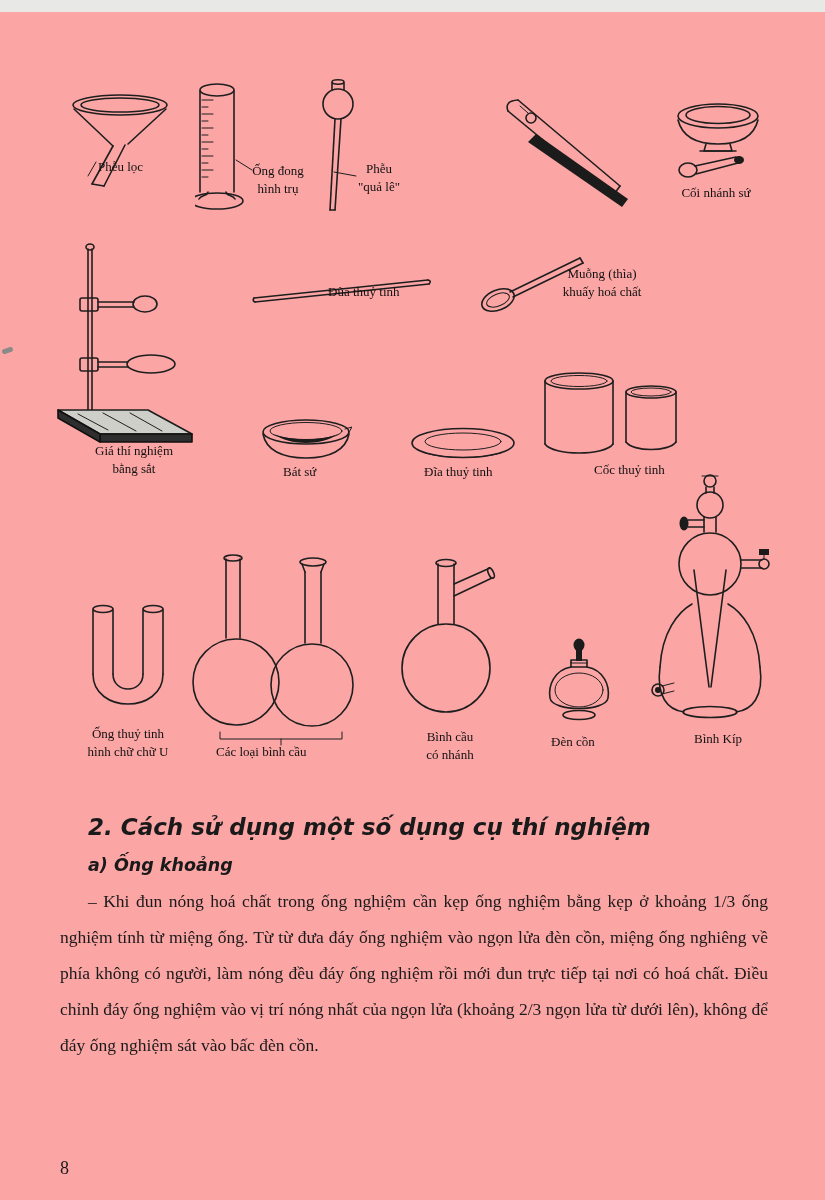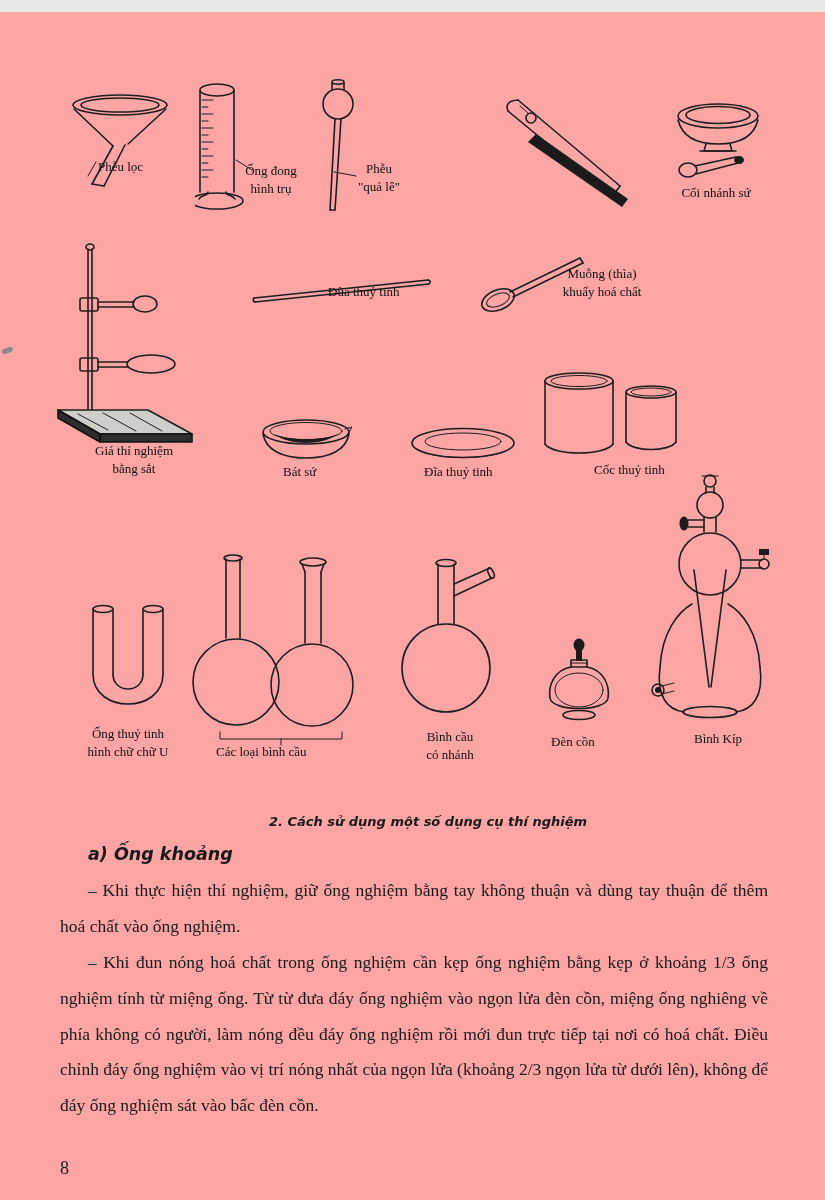--- a/index.html
+++ b/index.html
@@ -8,21 +8,21 @@
   .item{position:absolute;}
   .lbl{position:absolute;font-size:13px;line-height:1.35;color:#111;white-space:pre-line;text-align:center;}
   .lbl.left{text-align:center;}
   .draw path,.draw line,.draw ellipse,.draw circle,.draw rect{stroke:#1e1e1e;stroke-width:1.6;fill:none;stroke-linecap:round;stroke-linejoin:round;}
   .draw .fd{fill:#1b1b1b;stroke:none;}
   .draw .fg{fill:#cfcfca;stroke:#1e1e1e;}
   .draw .fgd{fill:#2e2e2e;stroke:#111;}
   .draw .thin{stroke-width:1;}
   .text-block{position:absolute;left:60px;top:802px;width:708px;}
   .heading{font-family:"DejaVu Sans","Liberation Sans",sans-serif;font-weight:bold;font-style:italic;
-           font-size:13px;margin:0 0 15px 28px;text-align:center;}
+           font-size:23px;margin:0 0 15px 28px;}
   .subheading{font-family:"DejaVu Sans","Liberation Sans",sans-serif;font-style:italic;
            font-size:17.5px;margin:0 0 9px 28px;}
   .para{font-size:17.5px;line-height:2.05;text-align:justify;text-indent:28px;margin:0;}
   .pagenum{position:absolute;left:60px;top:1146px;font-size:18px;}
   .artifact{position:absolute;left:2px;top:336px;width:11px;height:5px;background:#8a8a86;transform:rotate(-18deg);border-radius:2px;}
 </style>
 </head>
 <body>
 
 <div class="page">
@@ -55,21 +55,21 @@
       <line class="thin" x1="7" y1="67" x2="13" y2="67"></line>
     <line class="thin" x1="7" y1="74" x2="18" y2="74"></line>
       <line class="thin" x1="7" y1="81" x2="13" y2="81"></line>
     <line class="thin" x1="7" y1="88" x2="18" y2="88"></line>
       <line class="thin" x1="7" y1="95" x2="13" y2="95"></line>
     <ellipse cx="22" cy="119" rx="26" ry="8"></ellipse>
     <path d="M5 110 C5 114 -2 113 -4 117" transform="translate(8,0)"></path>
     <path d="M39 110 C39 114 46 113 48 117" transform="translate(-8,0)"></path>
     <line class="thin" x1="41" y1="78" x2="57" y2="88"></line>
   </svg>
-  <div class="lbl" style="left:238px;top:150px;width:66px">Ống đong
+  <div class="lbl" style="left:245px;top:150px;width:66px">Ống đong
 hình trụ</div>
 
   <svg class="item draw" style="left:308px;top:66px" width="60" height="142" viewBox="0 0 60 142">
     <ellipse cx="30" cy="4" rx="6" ry="2.2"></ellipse>
     <path d="M24 5 V12"></path>
       <path d="M36 5 V12"></path>
     <circle cx="30" cy="26" r="15"></circle>
     <path d="M27 41 L22 132"></path>
       <path d="M33 41 L27 132"></path>
       <path d="M22 132 L27 132"></path>
@@ -250,19 +250,18 @@
     <path class="thin" d="M14 214 L26 211"></path>
       <path class="thin" d="M14 222 L26 219"></path>
     <circle cx="10" cy="218" r="6"></circle>
     <circle class="fd" cx="10" cy="218" r="3"></circle>
   </svg>
   <div class="lbl" style="left:694px;top:718px">Bình Kíp</div>
 
   <div class="text-block">
     <h3 class="heading">2. Cách sử dụng một số dụng cụ thí nghiệm</h3>
     <h4 class="subheading">a) Ống khoảng</h4>
-    <p class="para">– Khi thực hiện thí nghiệm, giữ ống nghiệm bằng tay không thuận và dùng tay thuận để thêm hoá chất vào ống nghiệm.</p>
     <p class="para">– Khi đun nóng hoá chất trong ống nghiệm cần kẹp ống nghiệm bằng kẹp ở khoảng 1/3 ống nghiệm tính từ miệng ống. Từ từ đưa đáy ống nghiệm vào ngọn lửa đèn cồn, miệng ống nghiêng về phía không có người, làm nóng đều đáy ống nghiệm rồi mới đun trực tiếp tại nơi có hoá chất. Điều chỉnh đáy ống nghiệm vào vị trí nóng nhất của ngọn lửa (khoảng 2/3 ngọn lửa từ dưới lên), không để đáy ống nghiệm sát vào bấc đèn cồn.</p>
   </div>
 
   <div class="pagenum">8</div>
 
 </div>
 
 </body></html>

